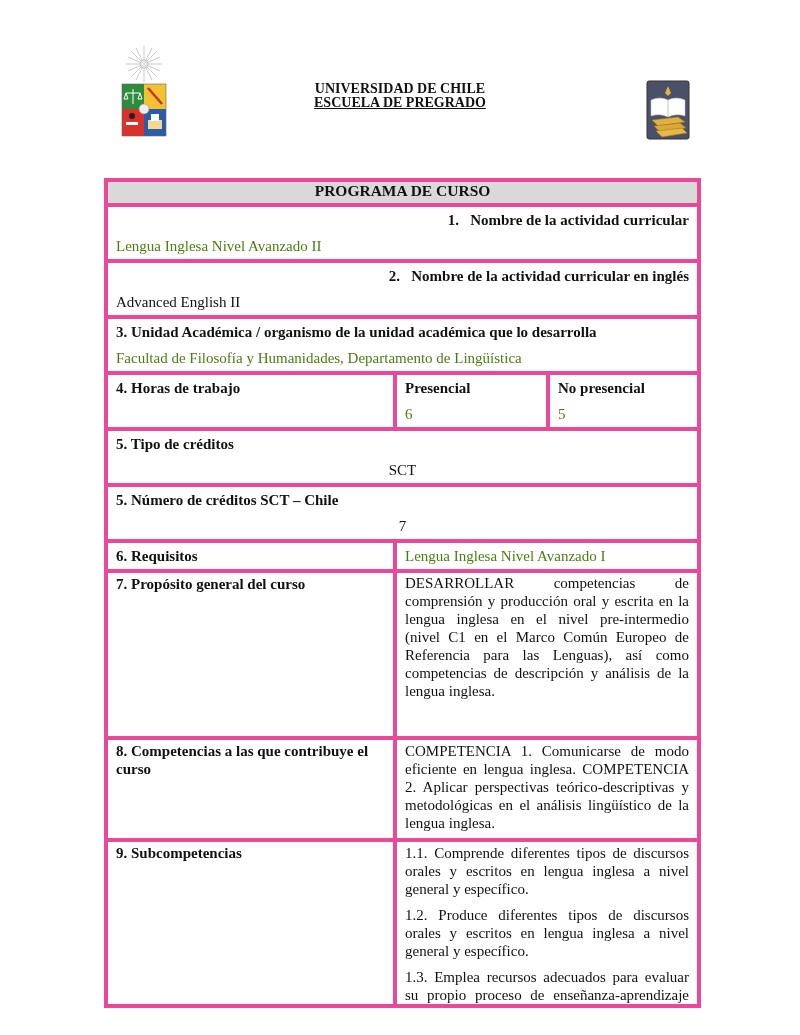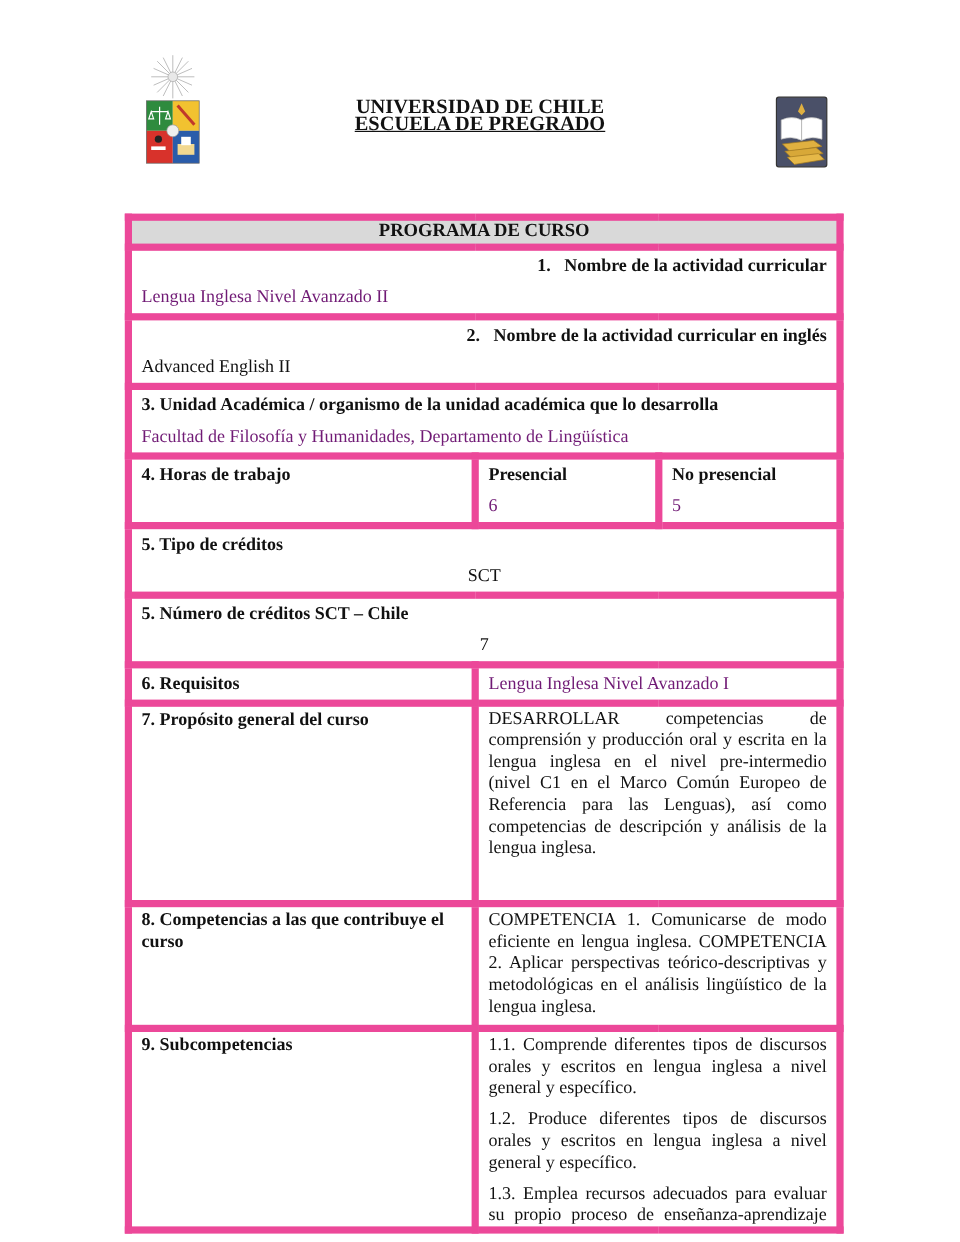--- a/index.html
+++ b/index.html
@@ -2,36 +2,36 @@
 <html><head>
   <meta charset="utf-8">
   <style>
     html, body { margin: 0; padding: 0; background: #ffffff; }
     body { width: 800px; height: 1035px; position: relative; overflow: hidden;
            font-family: "Liberation Serif", "DejaVu Serif", serif; color: #111; }
     .page-header { position: absolute; left: 0; top: 0; width: 800px; height: 150px; }
     .logo-left { position: absolute; left: 118px; top: 44px; width: 52px; height: 94px; }
     .logo-right { position: absolute; left: 646px; top: 80px; width: 44px; height: 60px; }
     .header-text { position: absolute; left: 200px; top: 82px; width: 400px; text-align: center;
-                   font-size: 17px; font-weight: bold; line-height: 13.5px; letter-spacing: 0; }
+                   font-size: 14px; font-weight: bold; line-height: 13.5px; letter-spacing: 0; }
     .header-text .u { text-decoration: underline; }
     table.course { position: absolute; left: 104px; top: 178px; width: 593px;
                    border-collapse: collapse; table-layout: fixed; font-size: 15px; line-height: 18px; }
-    table.course td { border: 6px solid #ec4899; padding: 0 8px; vertical-align: top; margin-top: 40px; }
+    table.course td { border: 4px solid #ec4899; padding: 0 8px; vertical-align: top; margin-top: 40px; }
     .title-row td { background: #d9d9d9; text-align: center; font-weight: bold; font-size: 15.5px;
                     height: 25px; padding-top: 2px; box-sizing: border-box; }
     .b { font-weight: bold; }
     .numbered { padding-left: 22px; text-align: right; }
     .lh26 { line-height: 26px; }
     .center { text-align: center; }
     .just { text-align: justify; text-align-last: auto; }
     .just-last { text-align: justify; text-align-last: justify; }
     .para { margin: 0 0 8px 0; }
     .para:last-child { margin-bottom: 0; }
-    .gray { color: #701a75; }
+    .gray { color: #4d7c0f; }
     .col3 { border-left: 1px solid #999 !important; }
   </style>
 </head>
 <body>
 
 <div class="page-header">
   <div class="logo-left">
     <svg width="52" height="94" viewBox="0 0 52 94">
       <g stroke="#bbb" stroke-width="0.8">
         <line x1="26" y1="2" x2="26" y2="38"></line>

